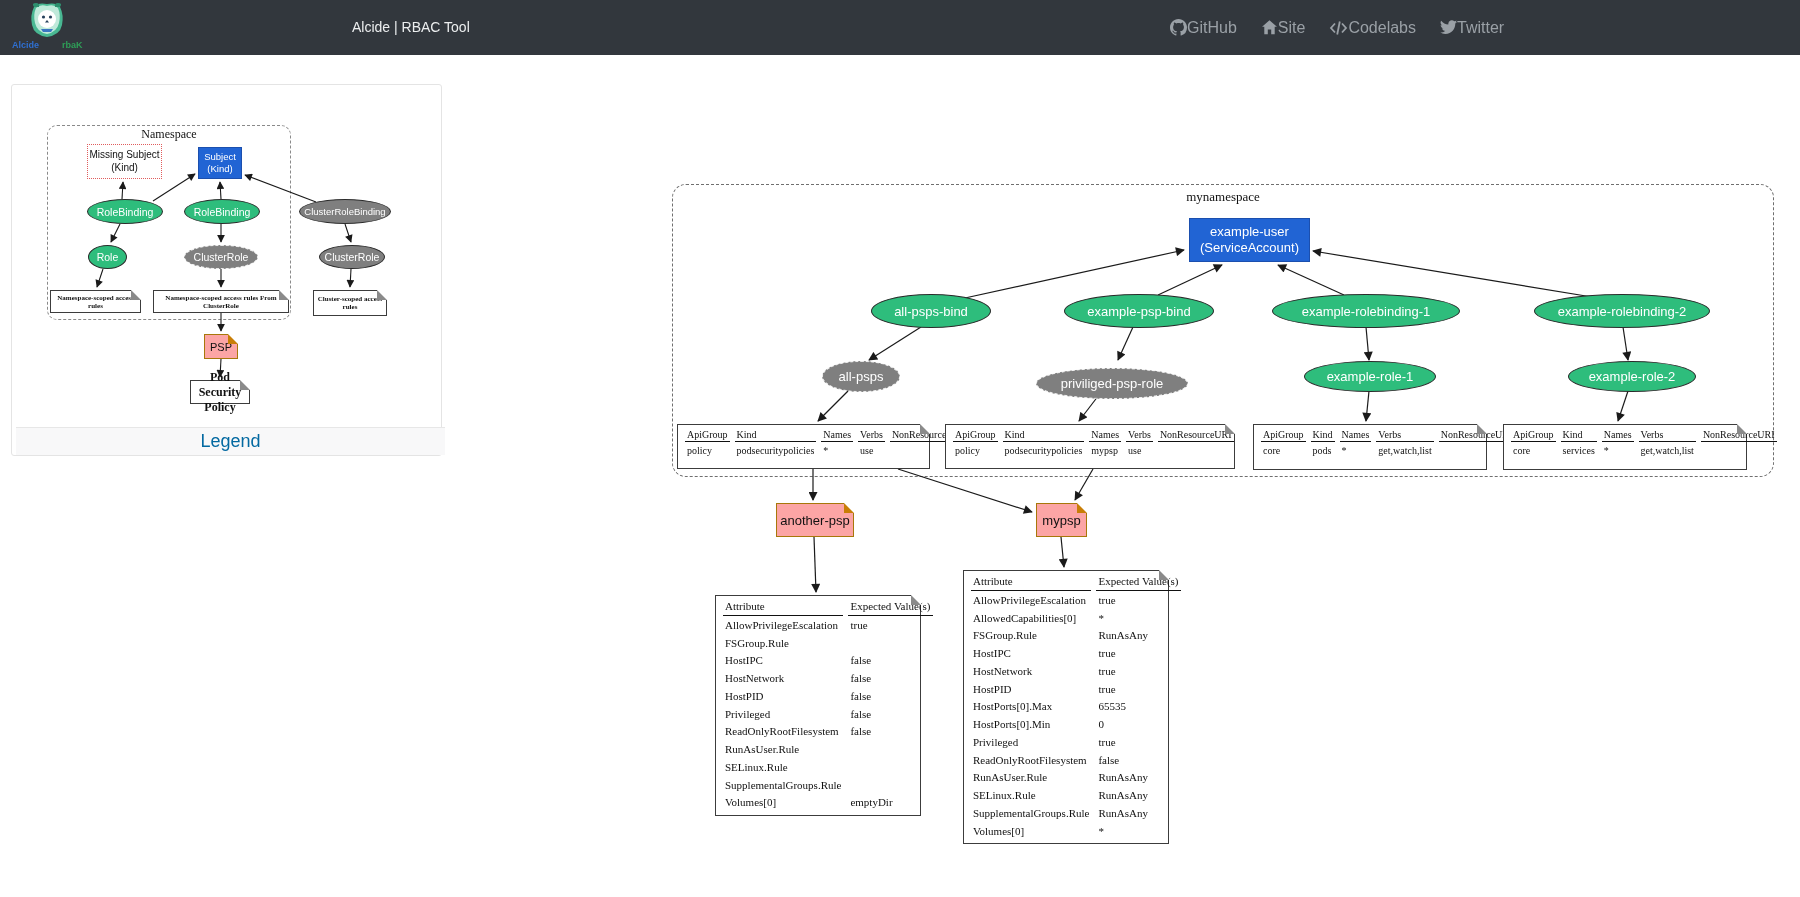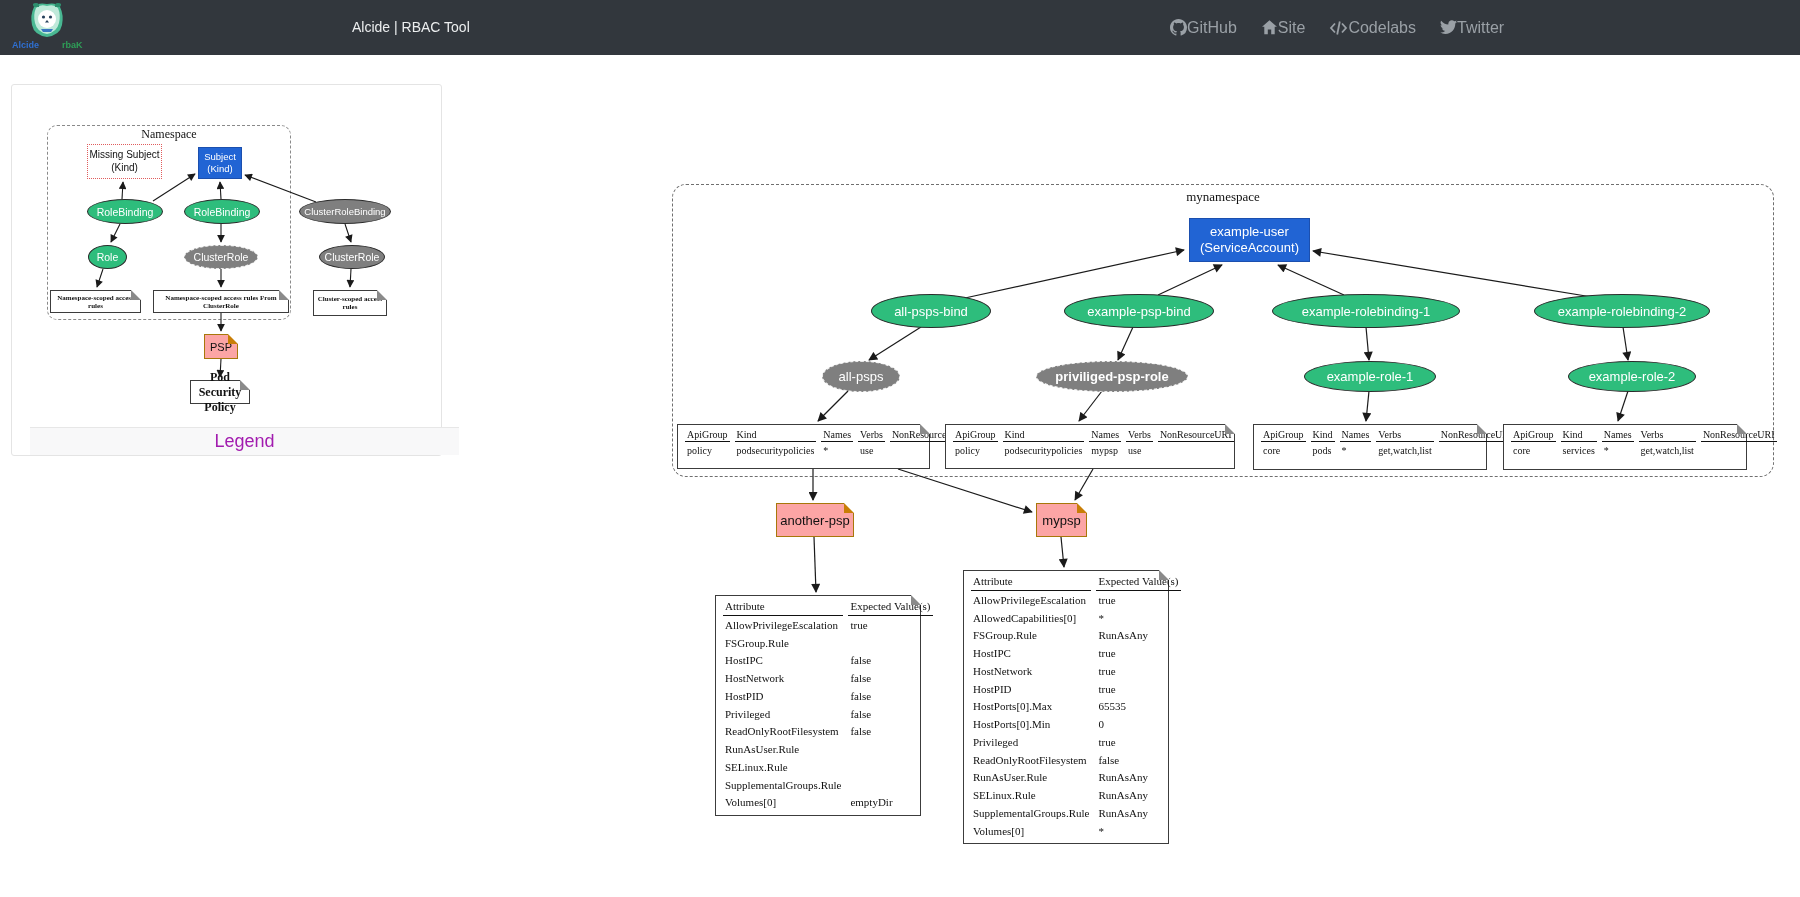--- a/index.html
+++ b/index.html
@@ -21,23 +21,23 @@
   .nav-link svg{display:block;}
 
   
   .canvas{position:absolute;left:0;top:55px;width:1800px;height:842px;background:#fff;}
   .edges{position:absolute;left:0;top:0;pointer-events:none;z-index:5;}
 
   
   .card{position:absolute;left:11px;top:29px;width:431px;height:372px;background:#fff;
         border:1px solid #e4e4e4;border-radius:3px;box-sizing:border-box;}
   .card-body{position:absolute;left:0;top:0;width:429px;height:343px;}
-  .card-footer{position:absolute;left:18px;bottom:0;width:429px;height:27px;background:#f8f8f9;
+  .card-footer{position:absolute;left:4px;bottom:0;width:429px;height:27px;background:#f8f8f9;
                border-top:1px solid #e7e7e7;text-align:center;line-height:27px;font-size:18px;
-               color:#a21caf;}
+               color:#0369a1;}
 
   
   .cluster{position:absolute;border:1px dashed #8a8a8a;border-radius:10px;box-sizing:border-box;z-index:1;}
   .cluster-label{position:absolute;text-align:center;font-family:"Liberation Serif",serif;
                  color:#111;z-index:2;}
   .node{position:absolute;display:flex;align-items:center;justify-content:center;text-align:center;
         box-sizing:border-box;z-index:10;}
   .ellipse{border-radius:50%;color:#fff;border:1px solid #2b2b2b;}
   .green{background:#2ebd7c;}
   .gray{background:#7f7f7f;}
@@ -207,21 +207,21 @@
     <span>example-user</span>
     <span>(ServiceAccount)</span>
   </div>
 
   <div class="node ellipse green" style="left:871px;top:239px;width:120px;height:34px;font-size:13px;">all-psps-bind</div>
   <div class="node ellipse green" style="left:1064px;top:239px;width:150px;height:34px;font-size:13px;">example-psp-bind</div>
   <div class="node ellipse green" style="left:1272px;top:239px;width:188px;height:34px;font-size:13px;">example-rolebinding-1</div>
   <div class="node ellipse green" style="left:1534px;top:239px;width:176px;height:34px;font-size:13px;">example-rolebinding-2</div>
 
   <div class="node ellipse gray-dashed" style="left:822px;top:306px;width:78px;height:31px;font-size:13px;">all-psps</div>
-  <div class="node ellipse gray-dashed" style="left:1036px;top:306px;width:152px;height:31px;font-size:13px;font-weight:bold;">priviliged-psp-role</div>
+  <div class="node ellipse gray-dashed" style="left:1036px;top:313px;width:152px;height:31px;font-size:13px;">priviliged-psp-role</div>
   <div class="node ellipse green" style="left:1304px;top:306px;width:132px;height:31px;font-size:13px;">example-role-1</div>
   <div class="node ellipse green" style="left:1568px;top:306px;width:128px;height:31px;font-size:13px;">example-role-2</div>
 
   <div class="note rules" style="left:677px;top:369px;width:253px;height:45px;">
     <table class="gv">
       <thead>
           <tr>
             <th>ApiGroup</th>
             <th>Kind</th>
             <th>Names</th>

